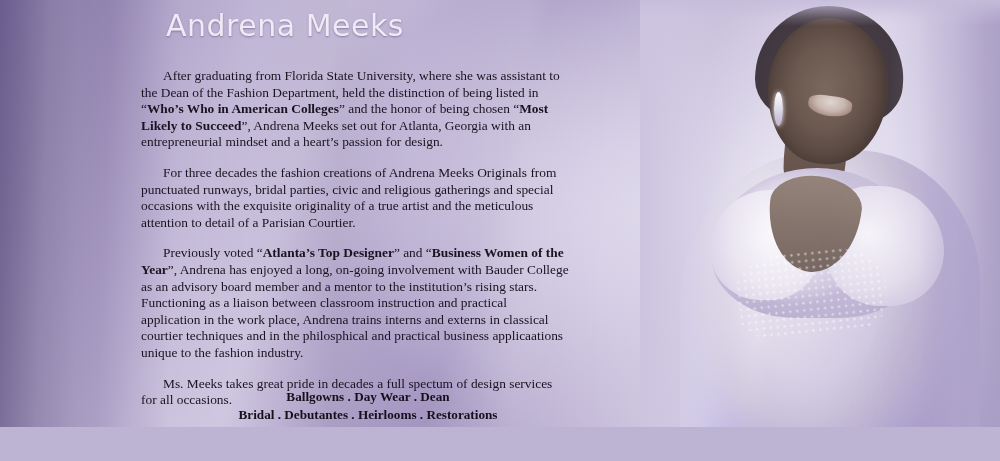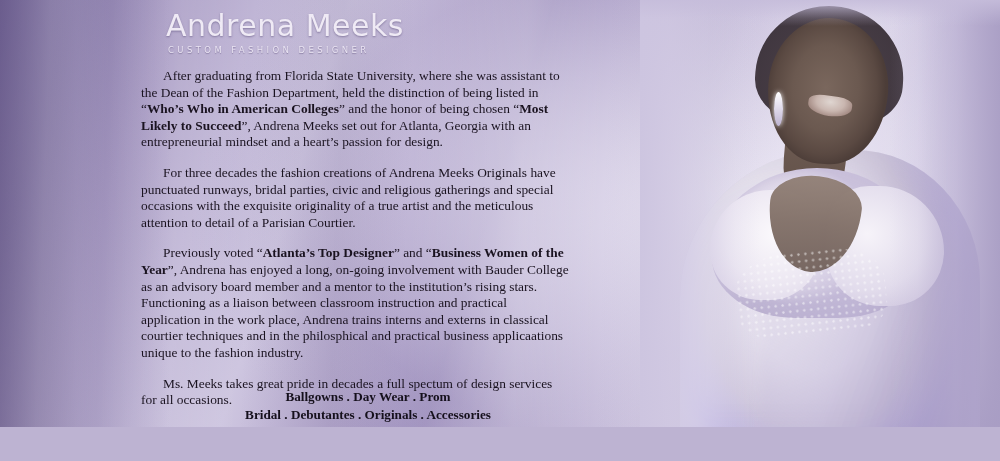--- a/index.html
+++ b/index.html
@@ -308,32 +308,31 @@
     <div class="beading"></div>
     <div class="dress-shade"></div>
     <div class="mask-left"></div>
     <div class="mask-right"></div>
     <div class="mask-top"></div>
     <div class="mask-bottom"></div>
   </div>
 
   <div class="logo">
     <div class="logo-name">Andrena Meeks</div>
-    <div class="logo-sub">CUSTOM FASHION DESIGNER</div>
   </div>
 
   <div class="content">
     <p><span>After graduating from Florida State University, where she was assistant to the Dean of the Fashion Department, held the distinction of being listed in “</span><b>Who’s Who in American Colleges</b><span>” and the honor of being chosen “</span><b>Most Likely to Succeed</b><span>”, Andrena Meeks set out for Atlanta, Georgia with an entrepreneurial mindset and a heart’s passion for design.</span></p>
 
-    <p>For three decades the fashion creations of Andrena Meeks Originals have punctuated runways, bridal parties, civic and religious gatherings and special occasions with the exquisite originality of a true artist and the meticulous attention to detail of a Parisian Courtier.</p>
+    <p>For three decades the fashion creations of Andrena Meeks Originals from punctuated runways, bridal parties, civic and religious gatherings and special occasions with the exquisite originality of a true artist and the meticulous attention to detail of a Parisian Courtier.</p>
 
     <p><span>Previously voted “</span><b>Atlanta’s Top Designer</b><span>” and “</span><b>Business Women of the Year</b><span>”, Andrena has enjoyed a long, on-going involvement with Bauder College as an advisory board member and a mentor to the institution’s rising stars. Functioning as a liaison between classroom instruction and practical application in the work place, Andrena trains interns and externs in classical courtier techniques and in the philosphical and practical business applicaations unique to the fashion industry.</span></p>
 
     <p>Ms. Meeks takes great pride in decades a full spectum of design services  for all occasions.</p>
   </div>
 
   <div class="services">
-    <div>Ballgowns . Day Wear . Prom</div>
-    <div>Bridal  .  Debutantes . Originals  .  Accessories</div>
+    <div>Ballgowns . Day Wear . Dean</div>
+    <div>Bridal  .  Debutantes . Heirlooms  .  Restorations</div>
     <div>Wardrobe Planning . Restorations . Alterations</div>
   </div>
 
 </div>
 
 </body></html>

